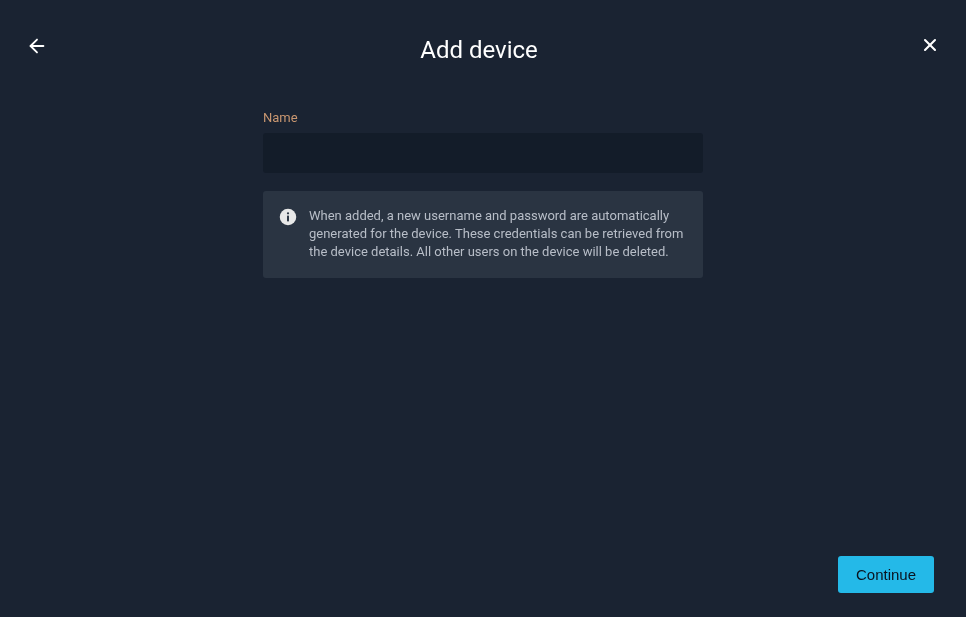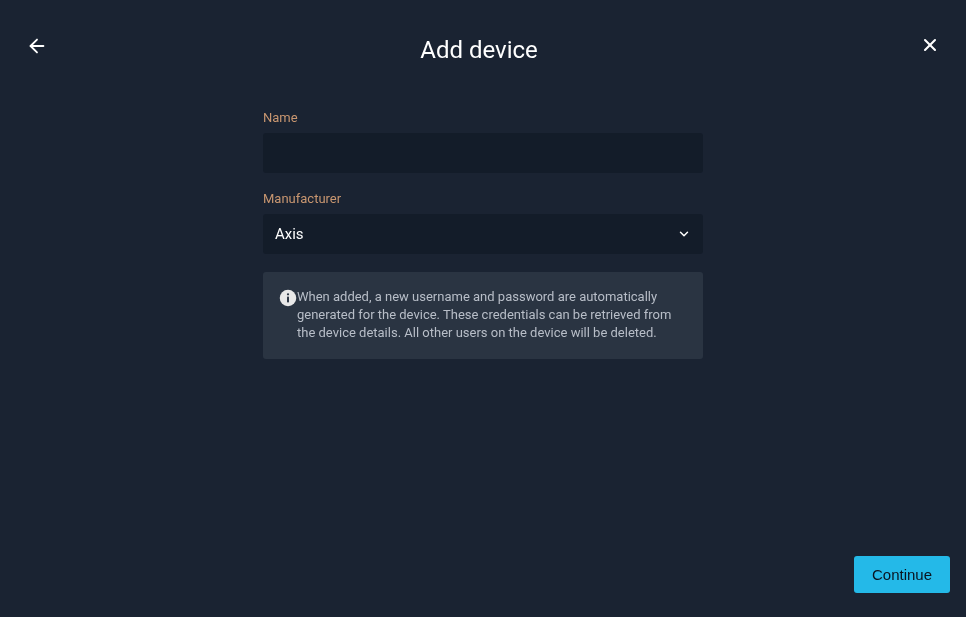--- a/index.html
+++ b/index.html
@@ -86,37 +86,38 @@
       align-items: center;
       justify-content: space-between;
       cursor: pointer;
     }
     .info-box {
       background: #2a3442;
       border-radius: 3px;
       padding: 16px 16px;
       display: flex;
       align-items: flex-start;
+      gap: 12px;
       margin-top: 16px;
     }
     .info-icon-wrapper {
       width: 18px;
       height: 18px;
       flex-shrink: 0;
       margin-top: 1px;
     }
     .info-text {
       color: #b8bec8;
       font-size: 13px;
       line-height: 1.4;
     }
     .footer {
       position: absolute;
       bottom: 24px;
-      right: 16px;
+      right: 32px;
     }
     .continue-button {
       background: #24b9e8;
       color: #0a1420;
       border: none;
       border-radius: 3px;
       padding: 10px 18px;
       font-size: 15px;
       cursor: pointer;
       font-weight: 400;
@@ -140,29 +141,20 @@
     </svg>
   </div>
 </div>
 
 <div class="form-container">
   <div class="form-group">
     <label class="form-label">Name</label>
     <input type="text" class="form-input" value="" style="">
   </div>
 
-  <div class="form-group">
-    <label class="form-label">Manufacturer</label>
-    <div class="form-select">
-      <span>Axis</span>
-      <svg width="14" height="14" viewBox="0 0 24 24" fill="none" stroke="#fff" stroke-width="2.5" stroke-linecap="round" stroke-linejoin="round">
-        <polyline points="6 9 12 15 18 9"></polyline>
-      </svg>
-    </div>
-  </div>
 
 
 
   <div class="info-box">
     <div class="info-icon-wrapper">
       <svg width="18" height="18" viewBox="0 0 24 24">
         <circle cx="12" cy="12" r="11" fill="#e8e8e8"></circle>
         <rect x="10.7" y="10" width="2.6" height="8" rx="1" fill="#2a3442"></rect>
         <circle cx="12" cy="7" r="1.5" fill="#2a3442"></circle>
       </svg>

